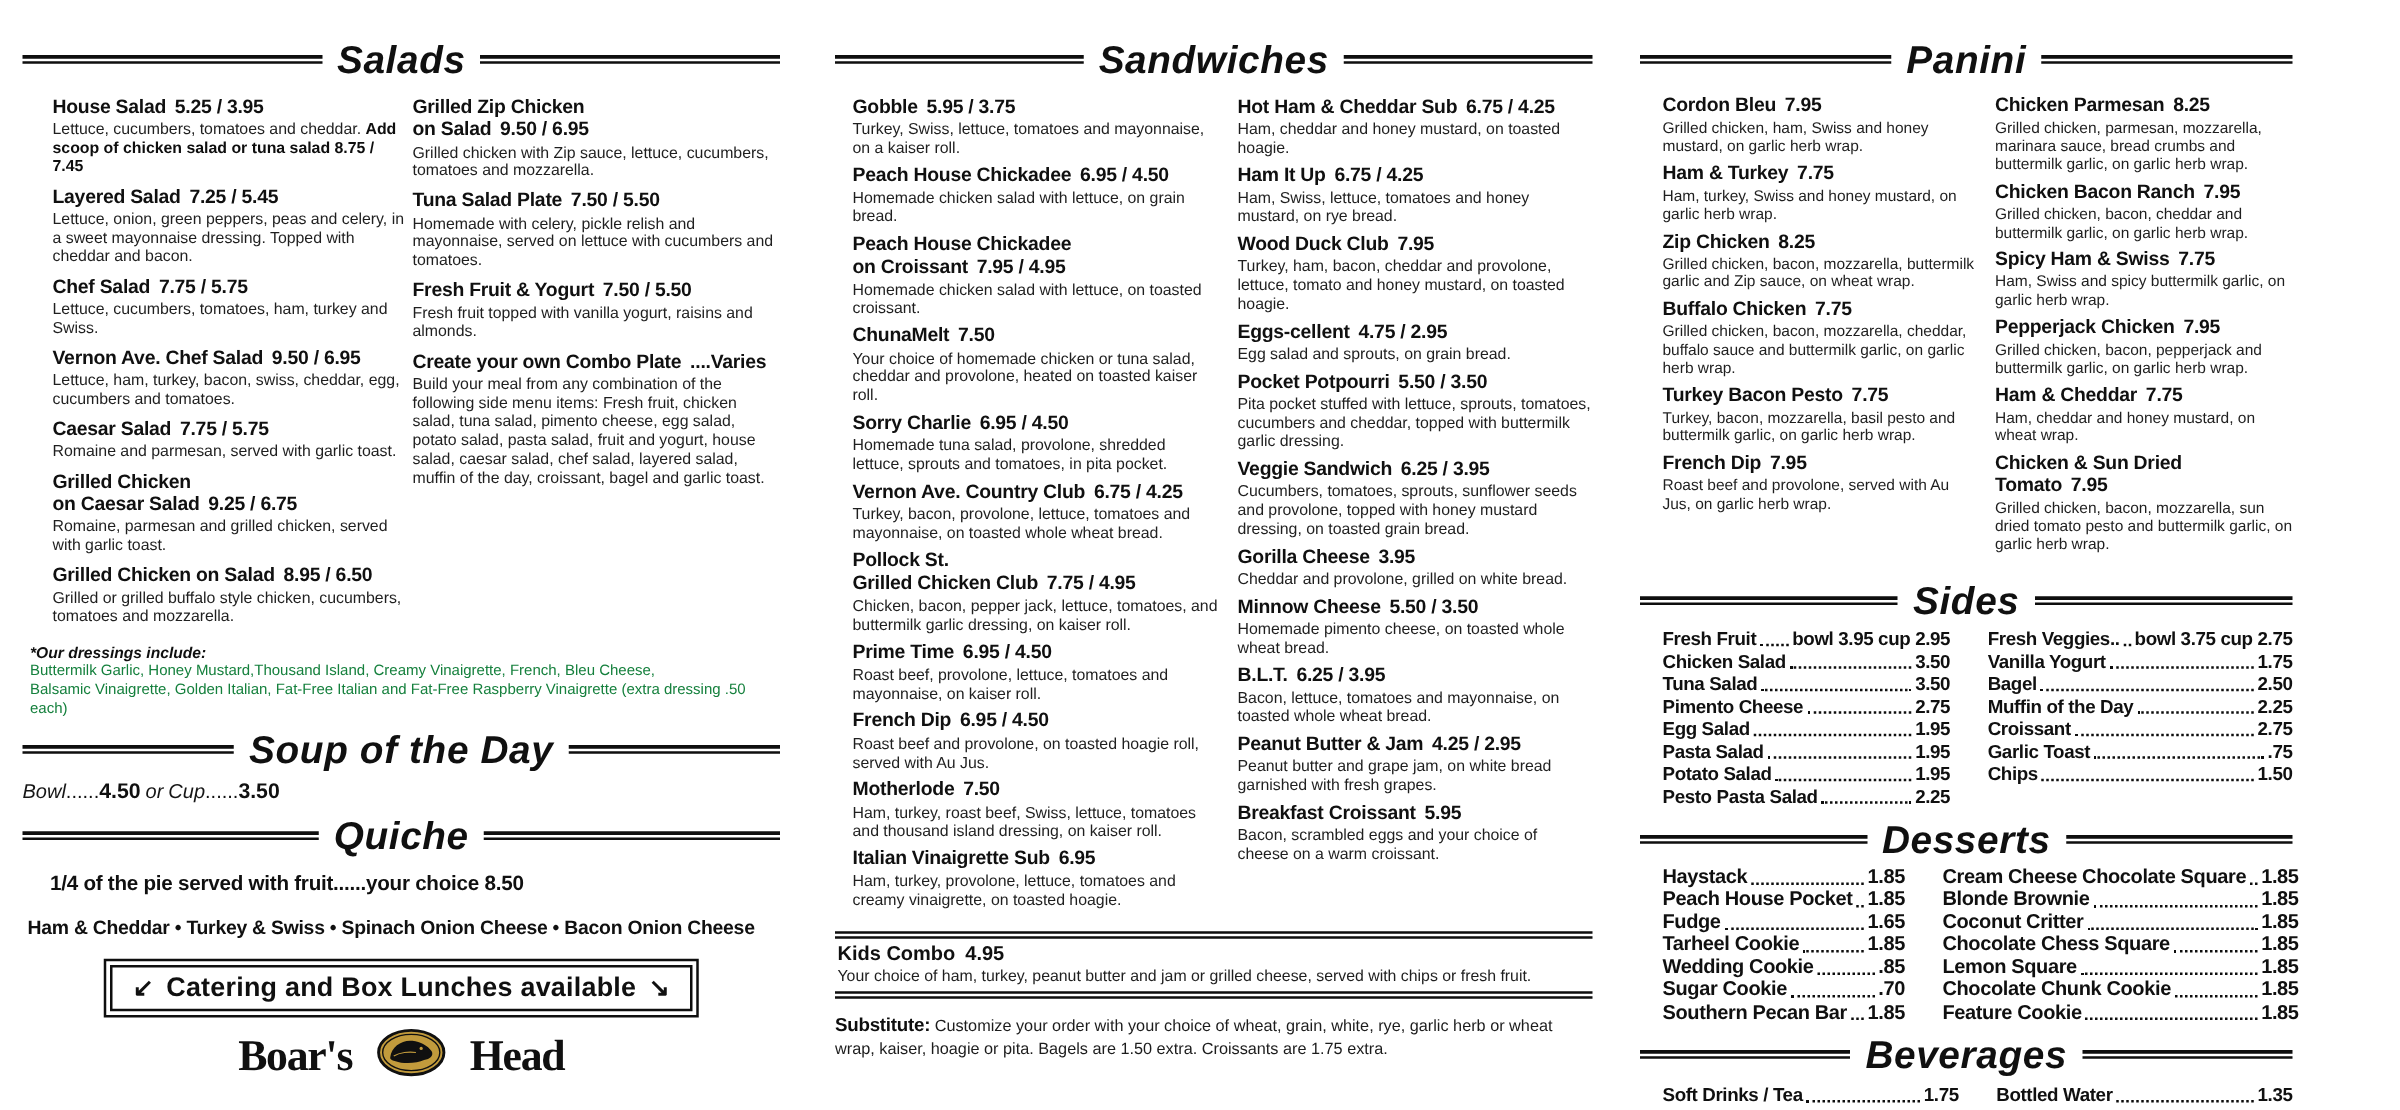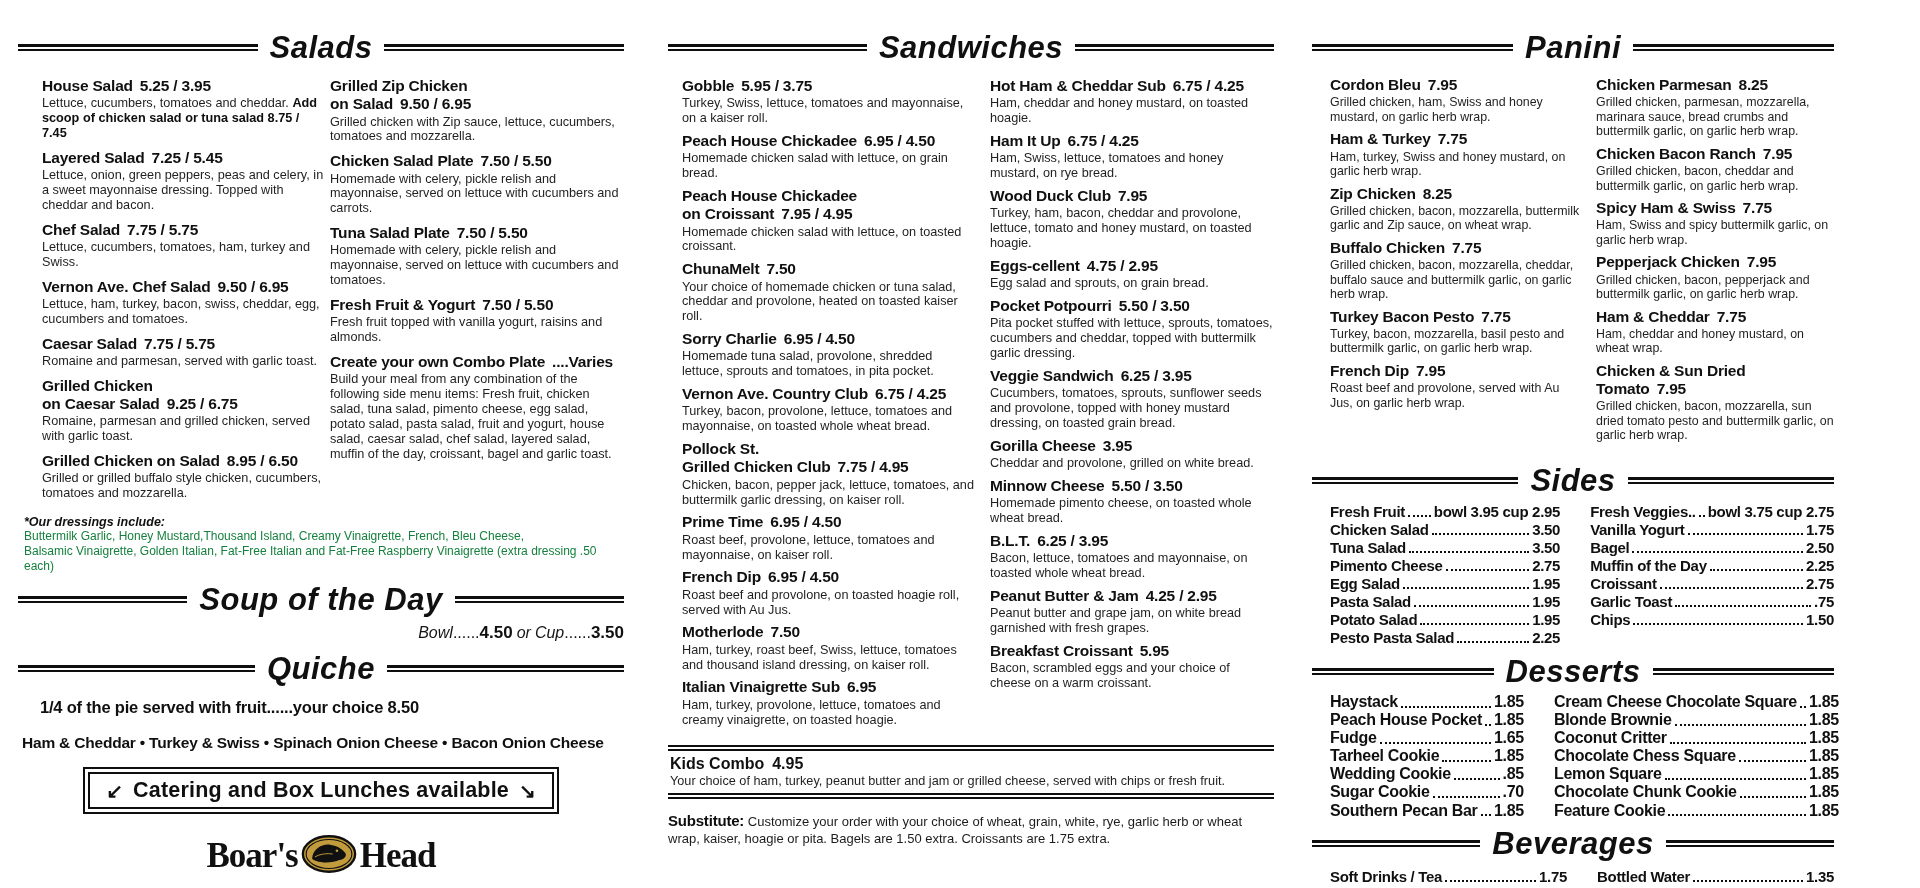--- a/index.html
+++ b/index.html
@@ -39,36 +39,36 @@
   .mi-desc b{color:#0e0e0e}
   .mi-desc b:empty{display:none}
   #panel-panini .mi-desc{font-size:12.4px}
 
   
   .dressings{margin-top:6px;padding-left:6px}
   .d-label{font-size:12.5px;font-weight:bold;font-style:italic}
   .d-line{font-size:12px;line-height:1.25;color:#15803d}
 
   
-  .soup-line{text-align:right;margin-top:8px;font-size:16px}
+  .soup-line{text-align:left;margin-top:8px;font-size:16px}
   .soup-line i{font-style:italic;color:#161616}
   .soup-line b{font-size:17px}
   .soup-line .mid{margin:0 4px;font-style:italic}
   .quiche-line{font-weight:bold;font-size:16.5px;margin-top:14px;padding-left:22px;letter-spacing:-.2px}
   .varieties{font-weight:bold;font-size:15.5px;margin-top:17px;padding-left:4px;
     letter-spacing:-.2px;white-space:nowrap}
 
   
   .cater-box{border:2px solid #0e0e0e;padding:3px;width:fit-content;margin:15px auto 0}
   .cater-inner{border:2px solid #0e0e0e;padding:4px 16px;display:flex;align-items:center;gap:10px}
   .cater-text{font-weight:bold;font-size:21.5px;letter-spacing:.2px}
   .cater-arrow{font-weight:bold;font-size:20px}
 
   
-  .bh-logo{display:flex;align-items:center;justify-content:center;gap:2px;margin-top:20px}
+  .bh-logo{display:flex;align-items:center;justify-content:center;gap:18px;margin-top:8px}
   .bh-text{font-family:"Liberation Serif",serif;font-weight:bold;font-size:35px;letter-spacing:-1px}
   .bh-oval{display:inline-block;margin:0 1px}
 
   
   .kids-wrap{margin-top:12px}
   .kids{padding:4px 2px 5px}
   .kids-name{font-weight:bold;font-size:16px}
   .kids-price{font-weight:bold;font-size:16px;margin-left:8px}
   .kids-desc{font-size:12.7px;color:#1f1f1f;margin-top:1px}
   .substitute{margin-top:13px;text-align:left;font-size:13px;color:#1c1c1c;line-height:1.25}
@@ -131,24 +131,20 @@
         </div>
       </div>
     <div class="mcol c2">
 
     <div class="mi">
           <div class="mi-head"><span class="mi-name">Grilled Zip Chicken
 on Salad</span><span class="mi-price">9.50 / 6.95</span></div>
           <div class="mi-desc"><span>Grilled chicken with Zip sauce, lettuce, cucumbers, tomatoes and mozzarella.</span></div>
         </div>
         <div class="mi">
-          <div class="mi-head"><span class="mi-name">Chicken Salad Plate</span><span class="mi-price">7.50 / 5.50</span></div>
-          <div class="mi-desc"><span>Homemade with celery, pickle relish and mayonnaise, served on lettuce with cucumbers and carrots.</span></div>
-        </div>
-        <div class="mi">
           <div class="mi-head"><span class="mi-name">Tuna Salad Plate</span><span class="mi-price">7.50 / 5.50</span></div>
           <div class="mi-desc"><span>Homemade with celery, pickle relish and mayonnaise, served on lettuce with cucumbers and tomatoes.</span></div>
         </div>
         <div class="mi">
           <div class="mi-head"><span class="mi-name">Fresh Fruit &amp; Yogurt</span><span class="mi-price">7.50 / 5.50</span></div>
           <div class="mi-desc"><span>Fresh fruit topped with vanilla yogurt, raisins and almonds.</span></div>
         </div>
         <div class="mi">
           <div class="mi-head"><span class="mi-name">Create your own Combo Plate</span><span class="mi-price">....Varies</span></div>
           <div class="mi-desc"><span>Build your meal from any combination of the following side menu items: Fresh fruit, chicken salad, tuna salad, pimento cheese, egg salad, potato salad, pasta salad, fruit and yogurt, house salad, caesar salad, chef salad, layered salad, muffin of the day, croissant, bagel and garlic toast.</span></div>

